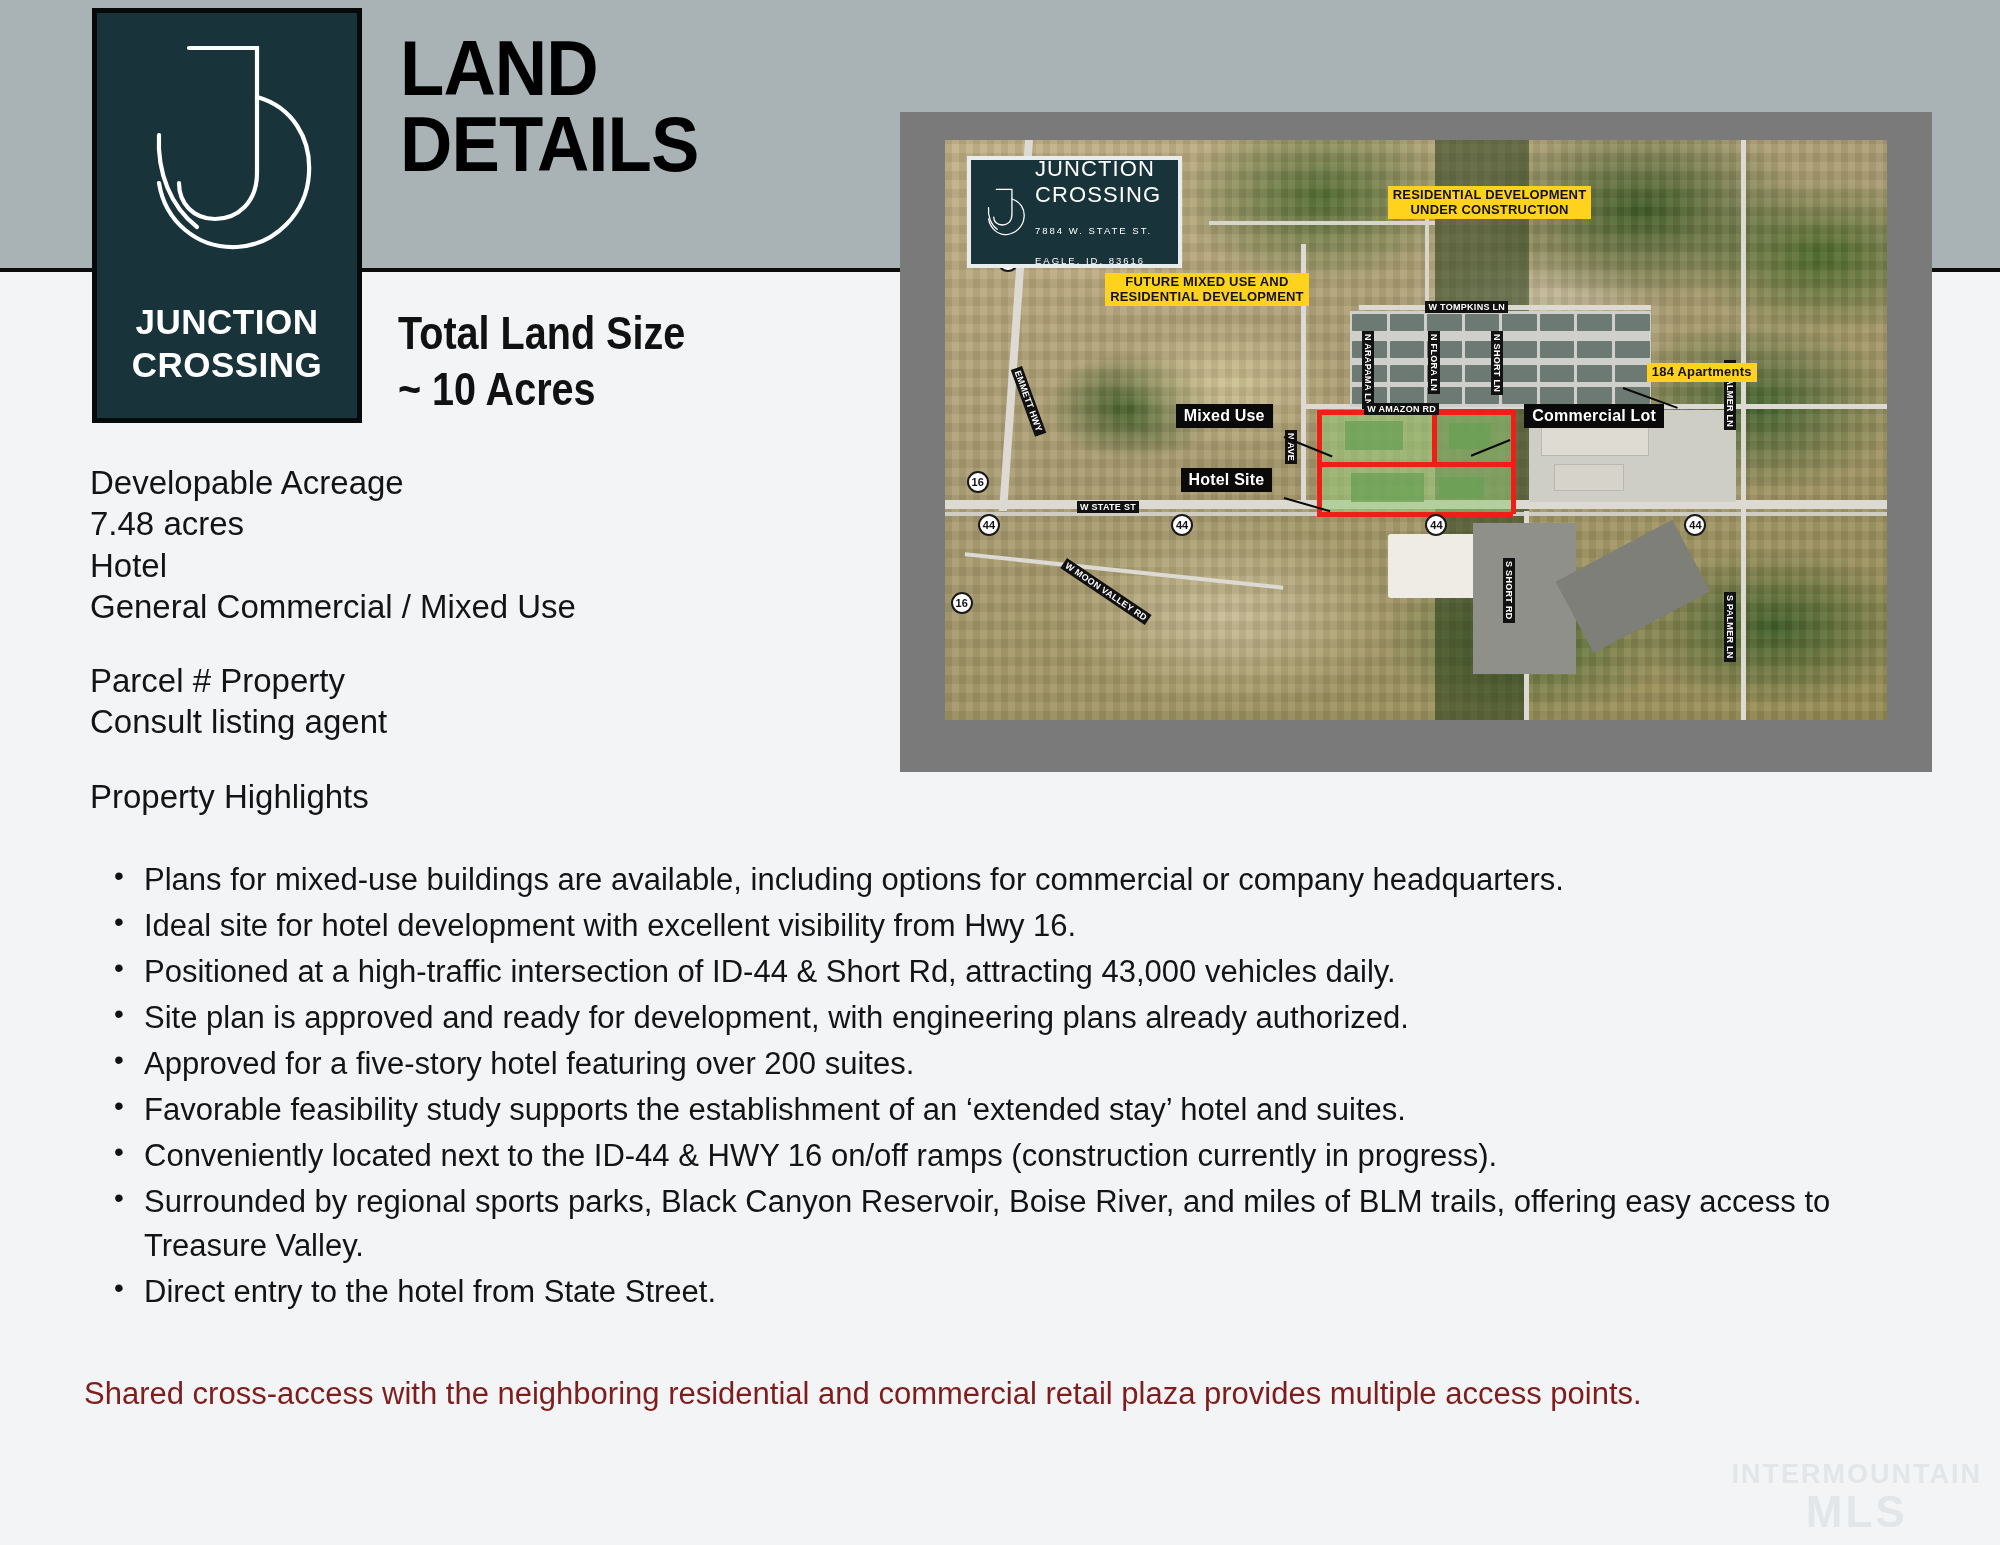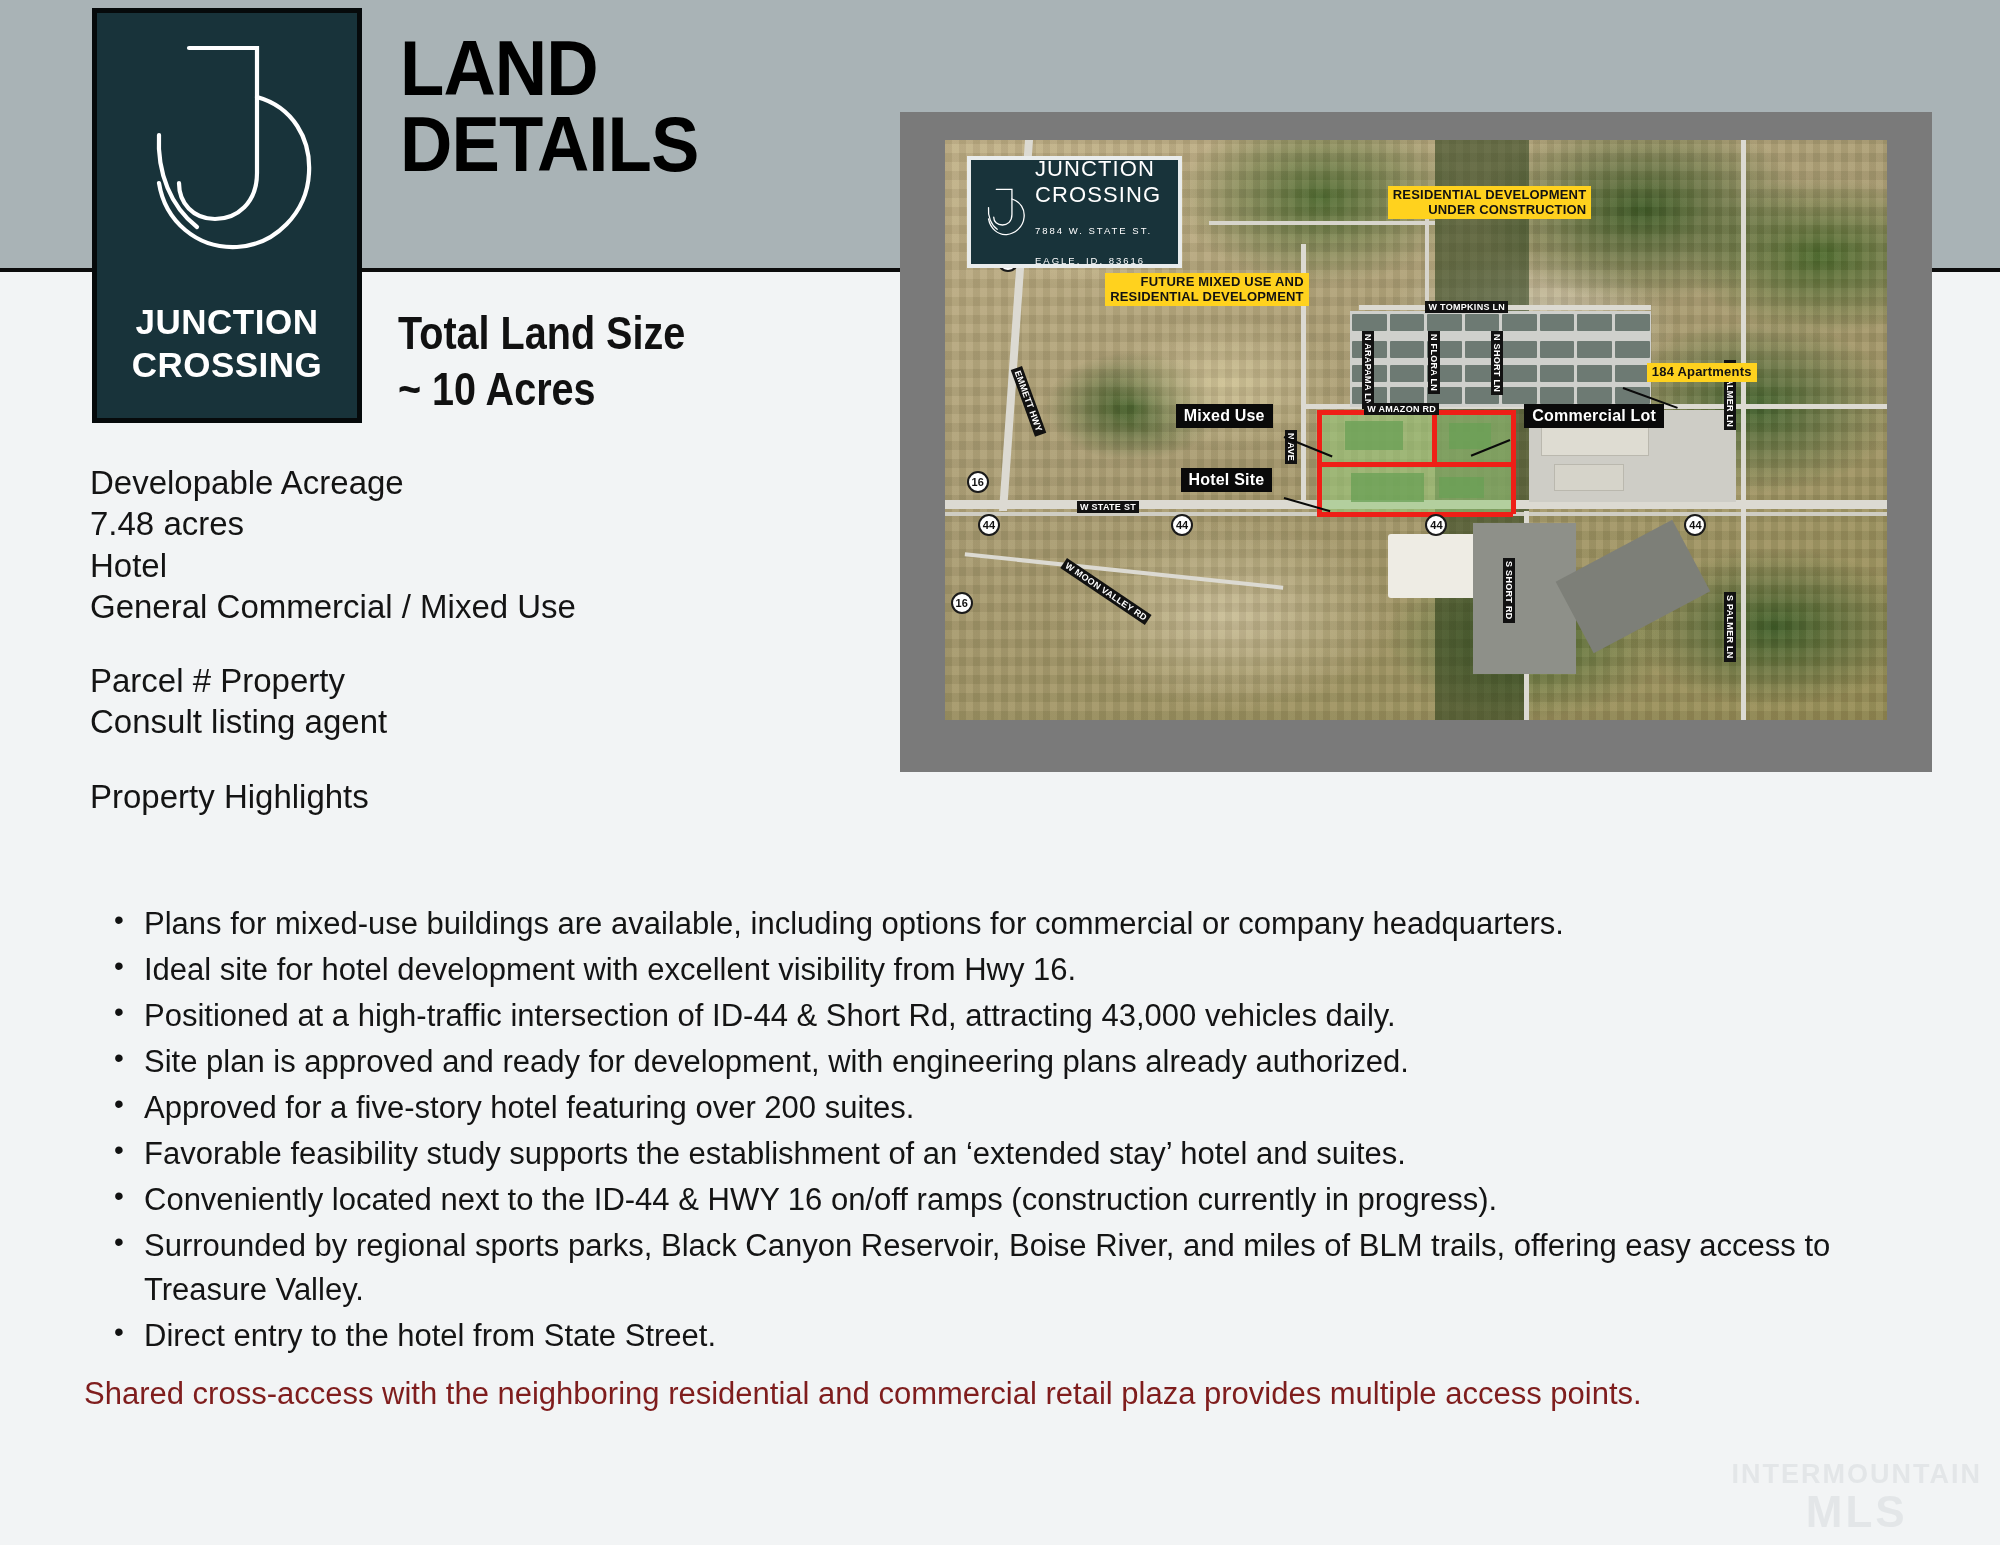--- a/index.html
+++ b/index.html
@@ -56,21 +56,21 @@
     position: absolute; left: 90px; top: 462px; width: 760px;
     font-size: 33px; line-height: 1.25; color: #141414;
   }
   .details .blank { height: 33px; }
 
   
   .highlights {
     position: absolute; left: 96px; top: 858px; width: 1800px;
     font-size: 31px; line-height: 1.42; color: #141414;
   }
-  .highlights ul { list-style: none; margin-top: 44px; }
+  .highlights ul { list-style: none; }
   .highlights li {
     position: relative; padding-left: 48px; margin-bottom: 2px;
   }
   .highlights li::before {
     content: "•"; position: absolute; left: 18px; top: -2px;
     font-size: 28px; color: #111;
   }
 
   
   .footer-para {
@@ -171,21 +171,21 @@
   .rl-mid   { left: 0; top: 50%; width: 99%; height: 5px; }
   .rl-vmid  { left: 58%; top: 0; width: 5px; height: 52%; }
 
   
   .lbl {
     position: absolute; font-weight: 800; white-space: pre-line;
     line-height: 1.12; letter-spacing: .2px;
   }
   .lbl-yellow { background: #ffd21e; color: #121212; padding: 2px 5px; font-size: 13px; }
   .lbl-black  { background: #0a0a0a; color: #ffffff; padding: 3px 8px; font-size: 16px; }
-  .lbl-center { text-align: right; }
+  .lbl-center { text-align: center; }
   .road-lbl {
     position: absolute; background: #111; color: #fff;
     font-size: 9px; font-weight: 700; padding: 1px 3px; letter-spacing: .3px;
     white-space: nowrap;
   }
   .shield {
     position: absolute; width: 22px; height: 22px; border-radius: 50%;
     background: #fff; border: 2px solid #1a1a1a; color: #111;
     font-size: 11px; font-weight: 800; display: flex;
     align-items: center; justify-content: center;

